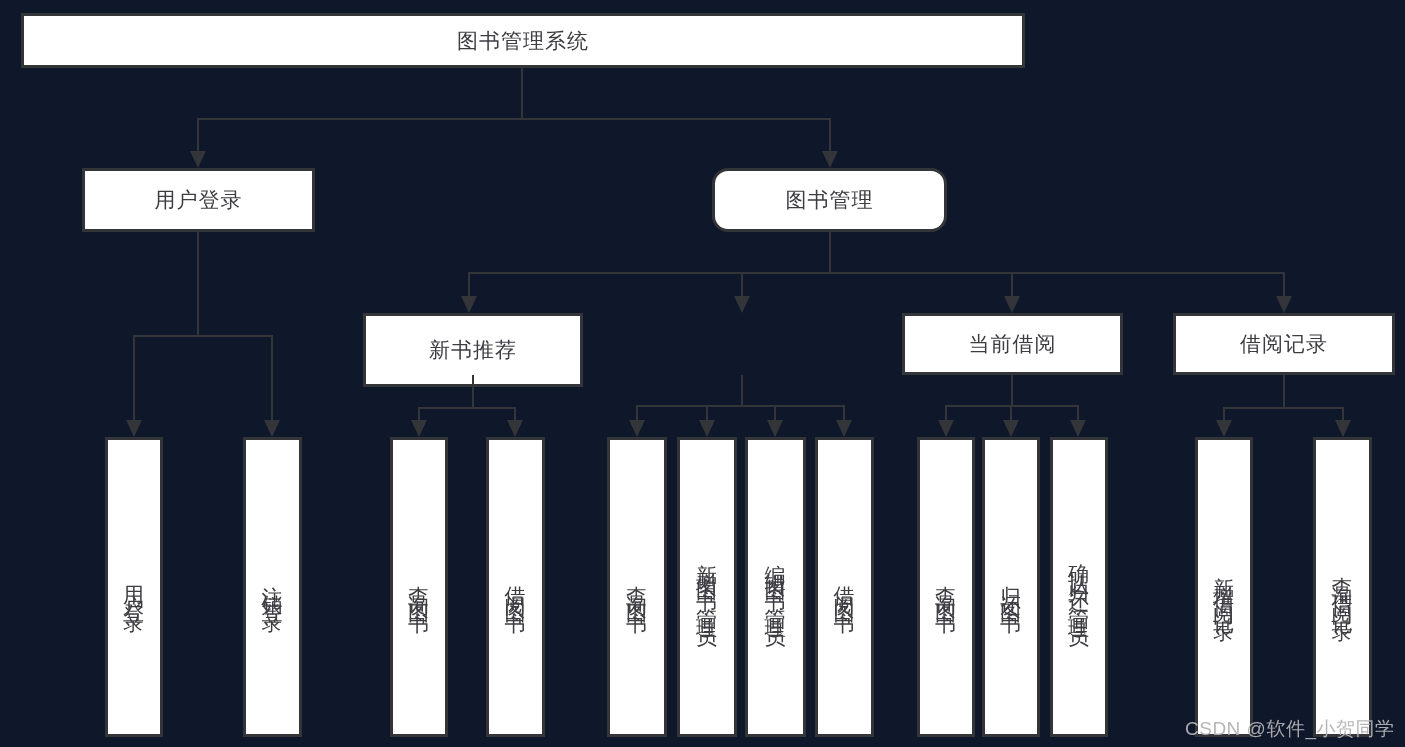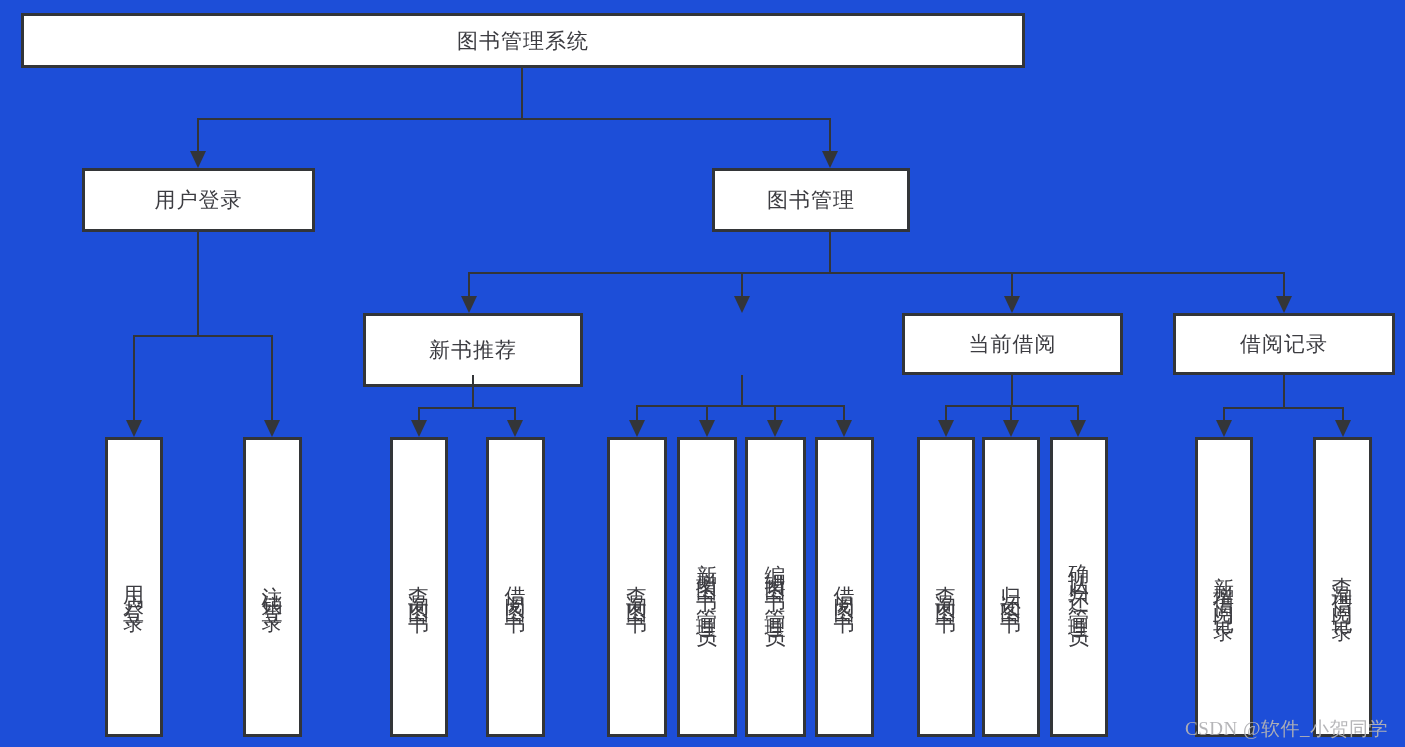--- a/index.html
+++ b/index.html
@@ -1,17 +1,17 @@
 <!DOCTYPE html>
 <html><head>
 <meta charset="utf-8">
 <style>
   html,body{margin:0;padding:0;background:#ffffff;}
   .canvas{
-    position:relative;width:1405px;height:747px;background:#1d4ed8;overflow:hidden;
+    position:relative;width:1405px;height:747px;background:#0f172a;overflow:hidden;
     font-family:"Liberation Sans","DejaVu Sans",sans-serif;
   }
   .node{
     position:absolute;box-sizing:border-box;border:3px solid #333538;background:#ffffff;
     display:flex;align-items:center;justify-content:center;
     font-size:21px;color:#3c3c41;letter-spacing:1px;
   }
   .vnode{
     position:absolute;box-sizing:border-box;border:3px solid #333538;background:#ffffff;
     display:flex;align-items:center;justify-content:center;
@@ -22,21 +22,21 @@
   }
   .hline{position:absolute;height:2px;background:#333538;}
   .vline{position:absolute;width:2px;background:#333538;}
   .arrow{
     position:absolute;width:0;height:0;
     border-left:8px solid transparent;border-right:8px solid transparent;
     border-top:17px solid #333538;
   }
   .watermark{
     position:absolute;left:1185px;top:716px;font-size:19px;color:#b2b2b5;
-    letter-spacing:0.5px;opacity:0.95;z-index:5;white-space:nowrap;font-family:Liberation Serif, serif;
+    letter-spacing:0.5px;opacity:0.95;z-index:5;white-space:nowrap;
   }
 </style>
 </head>
 <body>
 
 <div class="canvas">
 
   <div class="node" style="left:21px;top:13px;width:1004px;height:55px;">
     <span>图书管理系统</span>
   </div>
@@ -44,21 +44,21 @@
   <div class="vline" style="left:521px;top:68px;height:52px;"></div>
   <div class="hline" style="left:197px;top:118px;width:634px;"></div>
   <div class="vline" style="left:197px;top:118px;height:34px;"></div>
   <div class="arrow" style="left:190px;top:151px;"></div>
   <div class="vline" style="left:829px;top:118px;height:34px;"></div>
   <div class="arrow" style="left:822px;top:151px;"></div>
 
   <div class="node" style="left:82px;top:168px;width:233px;height:64px;">
     <span>用户登录</span>
   </div>
-  <div class="node" style="left:712px;top:168px;width:198px;height:64px;">
+  <div class="node" style="left:712px;top:168px;width:235px;height:64px;border-radius:16px;">
     <span>图书管理</span>
   </div>
 
   <div class="vline" style="left:197px;top:232px;height:105px;"></div>
   <div class="hline" style="left:133px;top:335px;width:140px;"></div>
   <div class="vline" style="left:133px;top:335px;height:87px;"></div>
   <div class="arrow" style="left:126px;top:420px;"></div>
   <div class="vline" style="left:271px;top:335px;height:87px;"></div>
   <div class="arrow" style="left:264px;top:420px;"></div>
 

